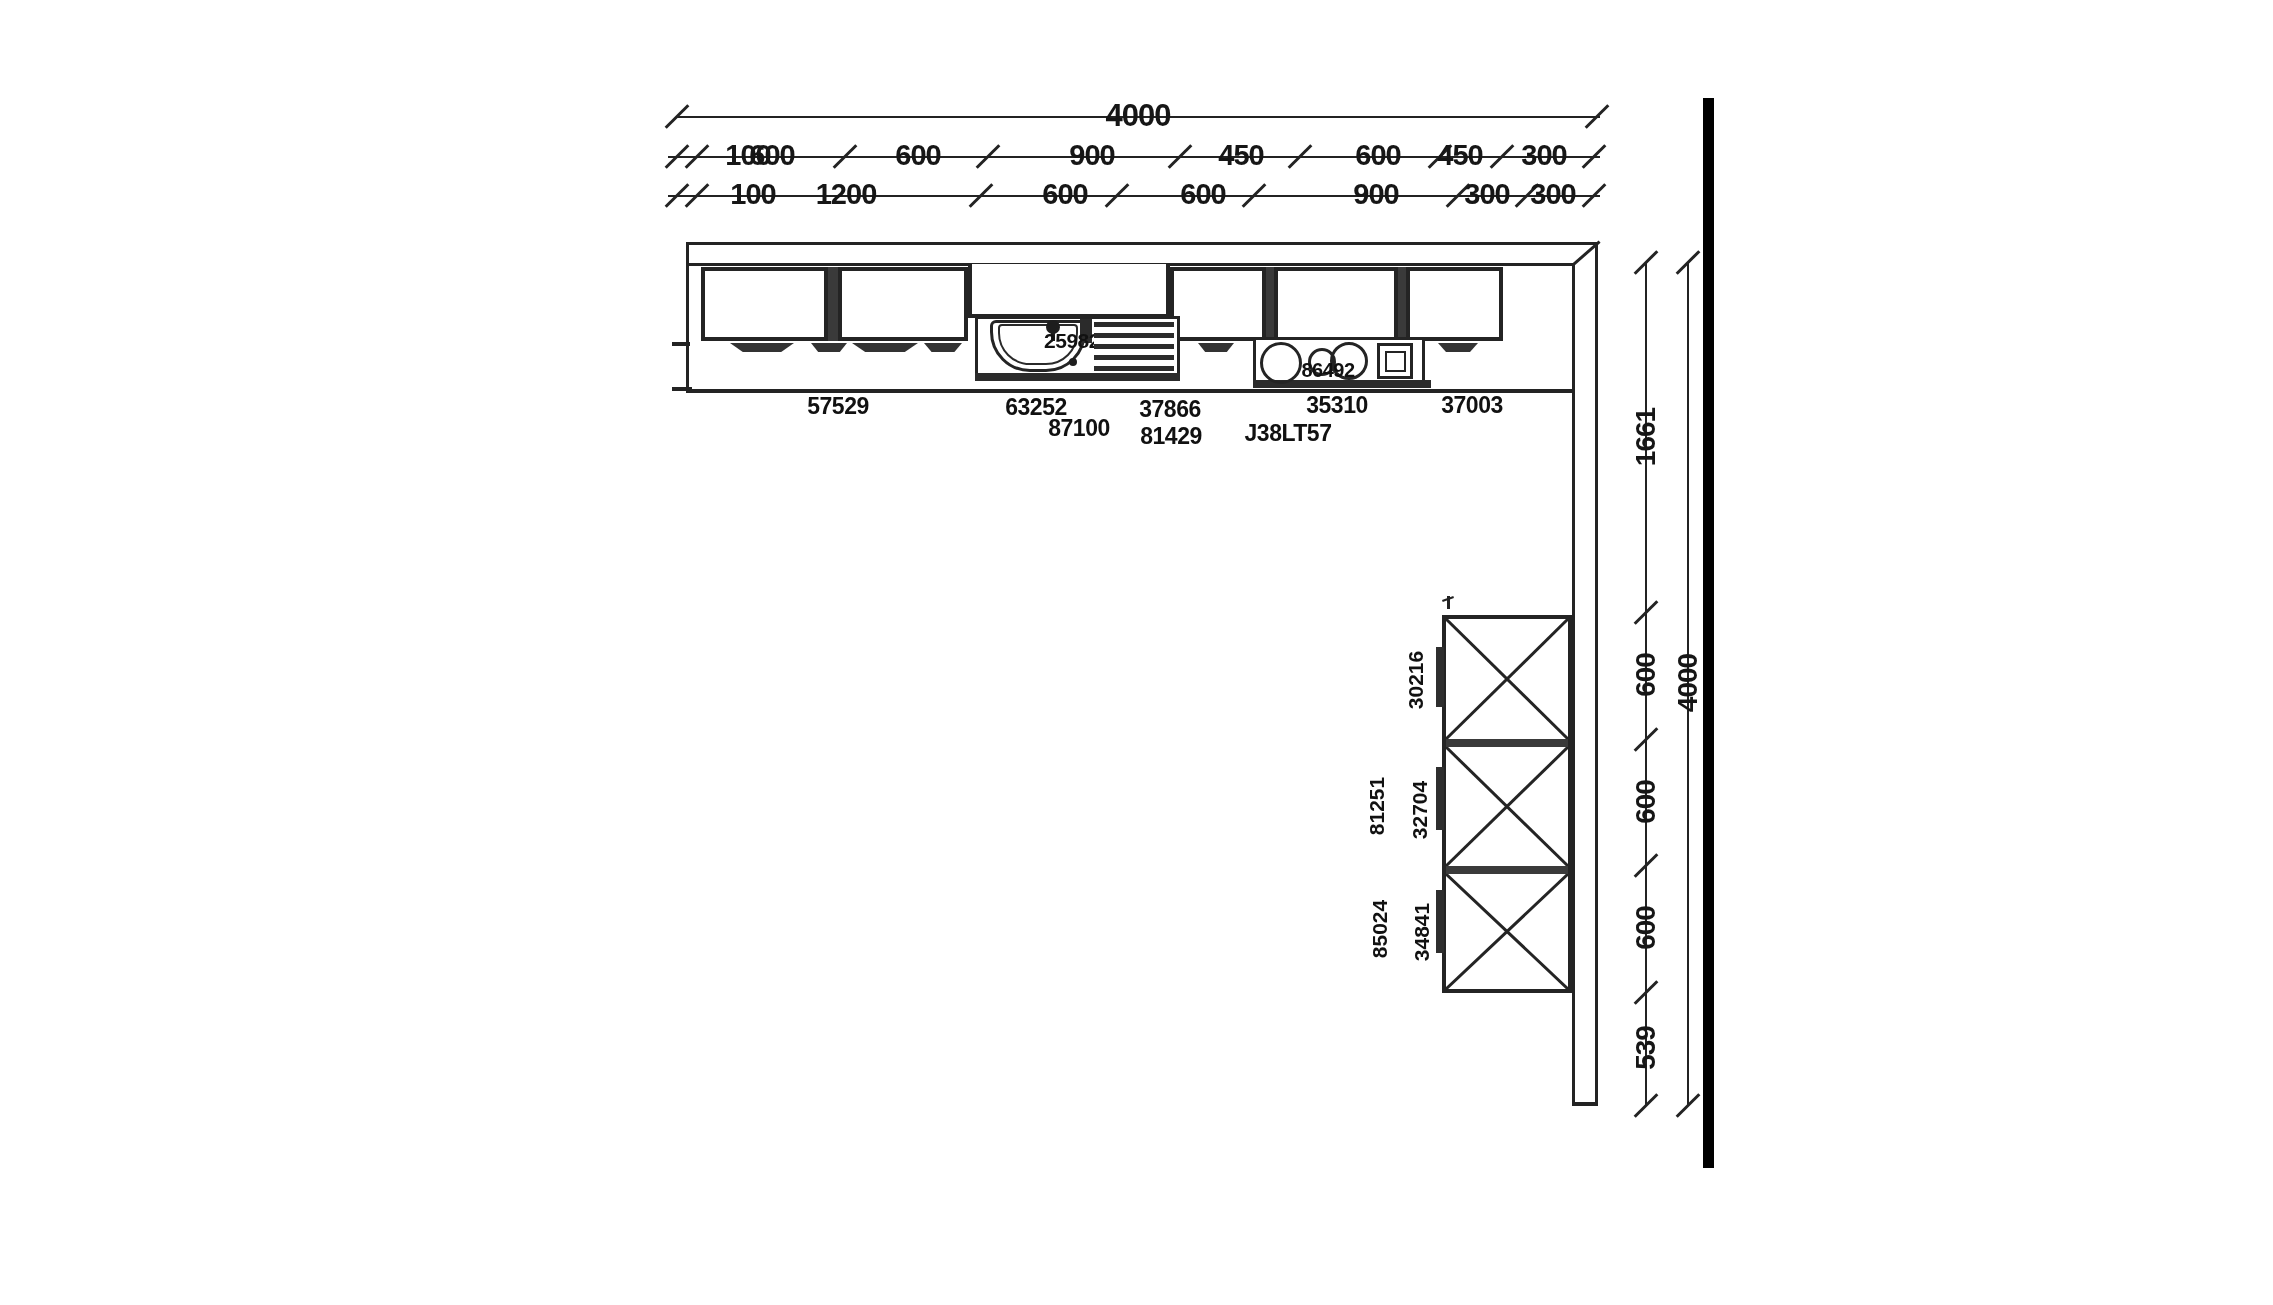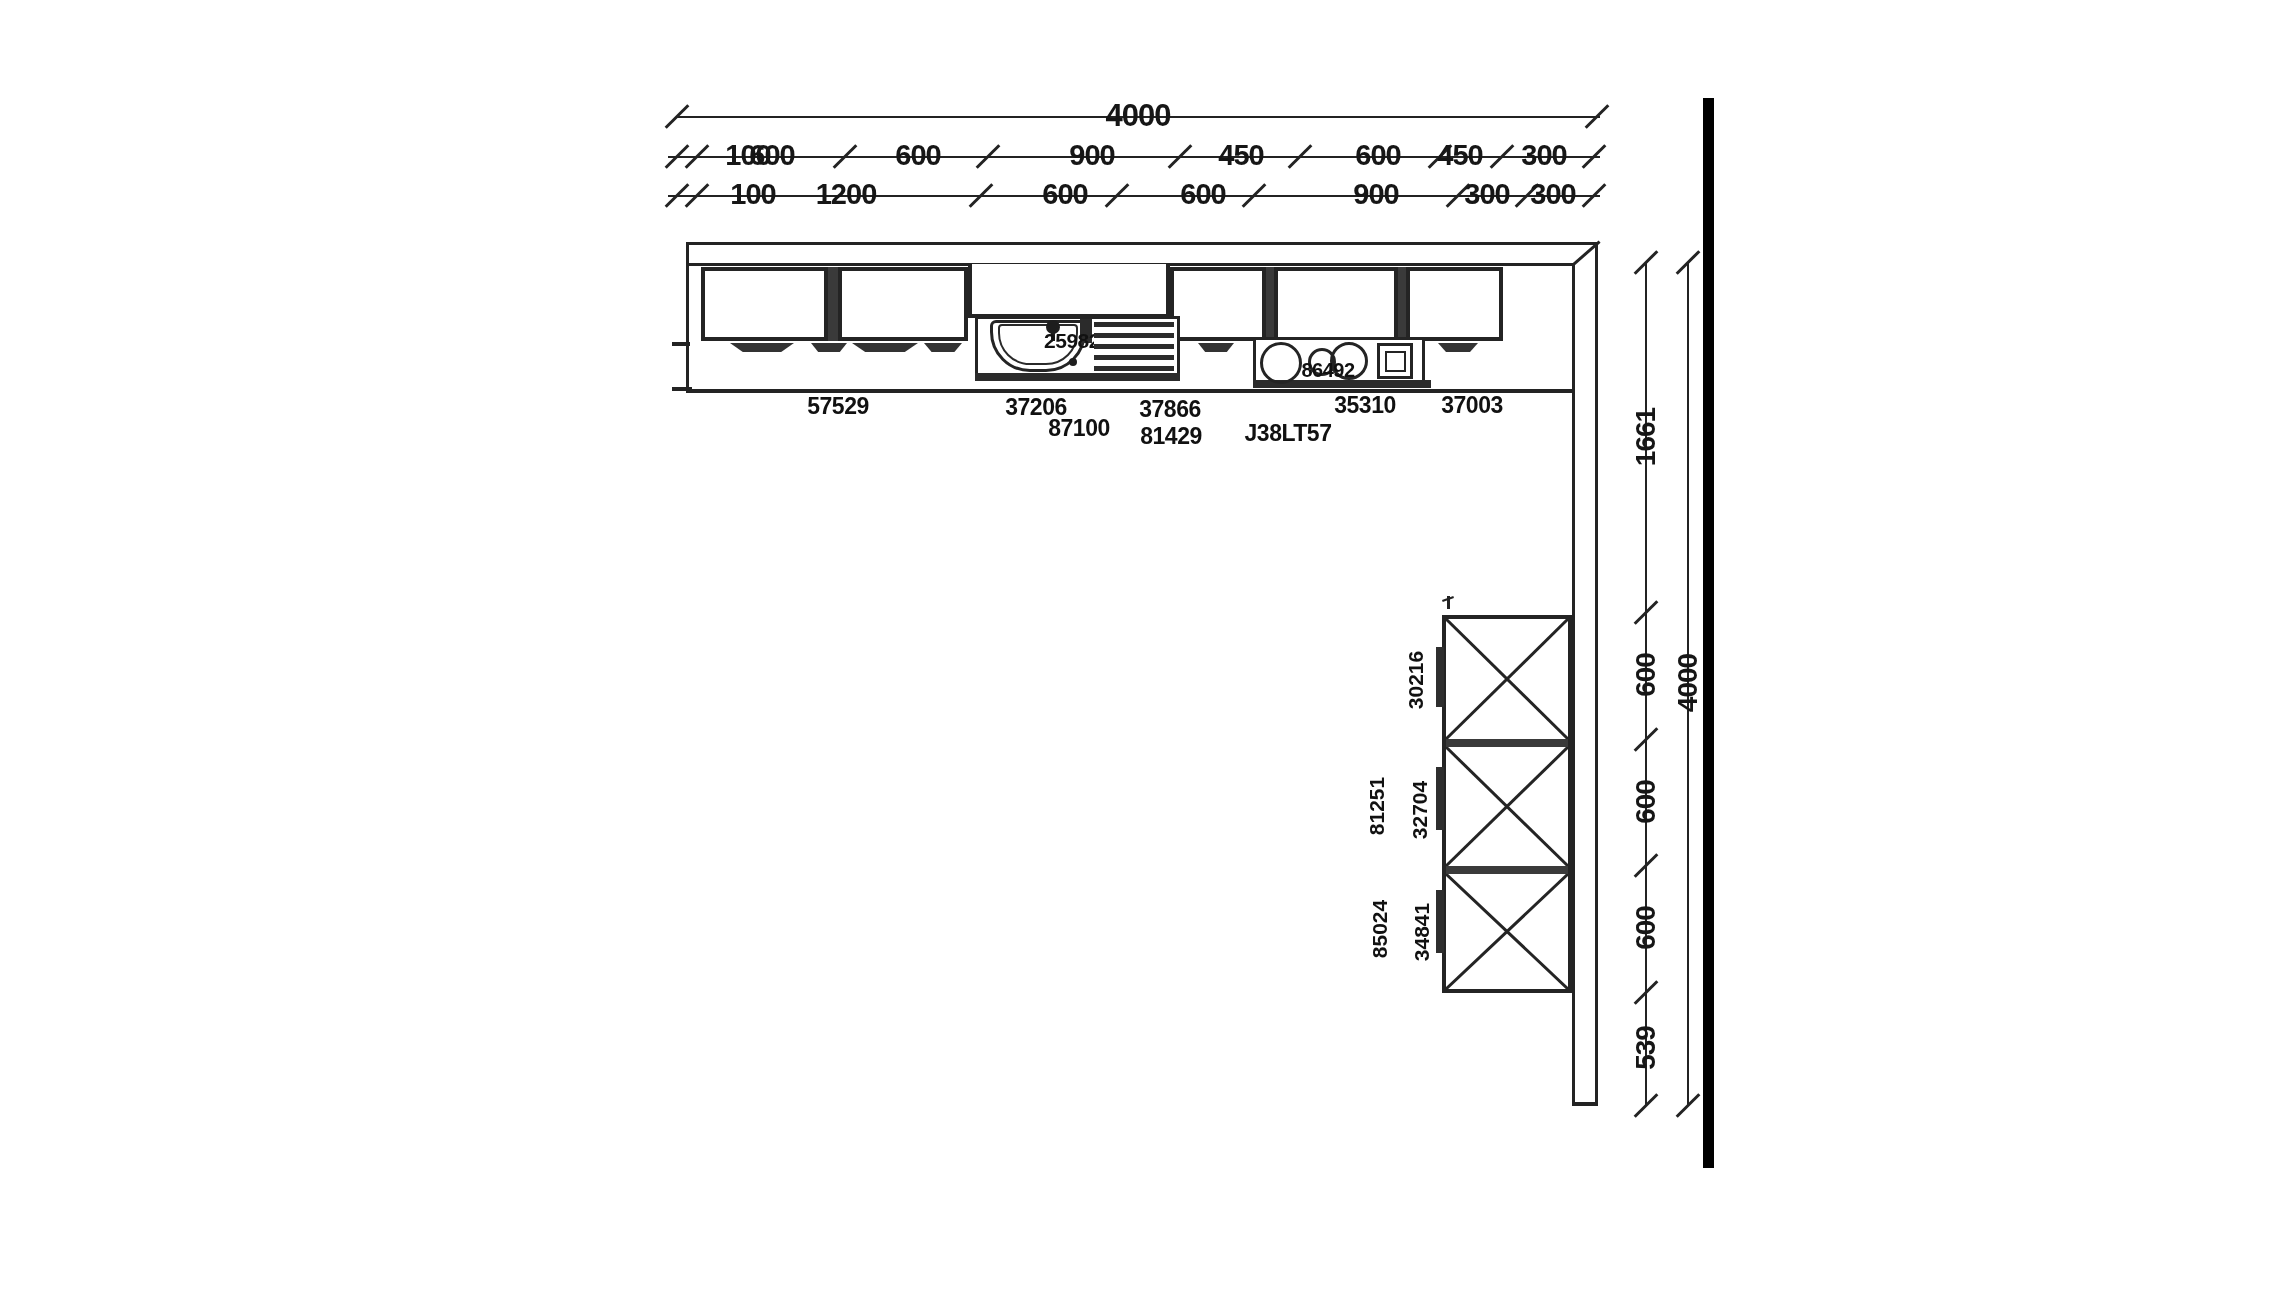--- a/index.html
+++ b/index.html
@@ -140,25 +140,25 @@
     <div class="circle" style="left:1260px;top:342px;width:42px;height:42px;"></div>
     <div class="circle" style="left:1308px;top:348px;width:28px;height:28px;"></div>
     <div class="circle" style="left:1330px;top:342px;width:38px;height:38px;"></div>
     <div class="abs" style="left:1377px;top:343px;width:36px;height:36px;border:3px solid #242424;box-sizing:border-box;"></div>
     <div class="abs" style="left:1385px;top:351px;width:21px;height:21px;border:2px solid #242424;box-sizing:border-box;"></div>
     <span class="lbl" style="left:1328px;top:370px;font-size:20px;">86492</span>
   </div>
 
   <div>
     <span class="lbl" style="left:838px;top:406px;">57529</span>
-    <span class="lbl" style="left:1036px;top:407px;">37206</span>
+    <span class="lbl" style="left:1036px;top:407px;">63252</span>
     <span class="lbl" style="left:1079px;top:428px;">87100</span>
     <span class="lbl" style="left:1170px;top:409px;">37866</span>
     <span class="lbl" style="left:1171px;top:436px;">81429</span>
-    <span class="lbl" style="left:1337px;top:405px;margin-left:28px;">35310</span>
+    <span class="lbl" style="left:1337px;top:405px;">35310</span>
     <span class="lbl" style="left:1288px;top:433px;">J38LT57</span>
     <span class="lbl" style="left:1472px;top:405px;">37003</span>
   </div>
 
   <div>
     <div class="cab" style="left:1442px;top:615px;width:130px;height:378px;border-width:4px;"></div>
     <div class="divider" style="left:1446px;top:739px;width:122px;height:8px;"></div>
     <div class="divider" style="left:1446px;top:866px;width:122px;height:8px;"></div>
     <svg class="xsvg" style="left:1446px;top:619px;" width="122" height="120">
       <line x1="0" y1="0" x2="122" y2="120" stroke="#242424" stroke-width="3"></line>

